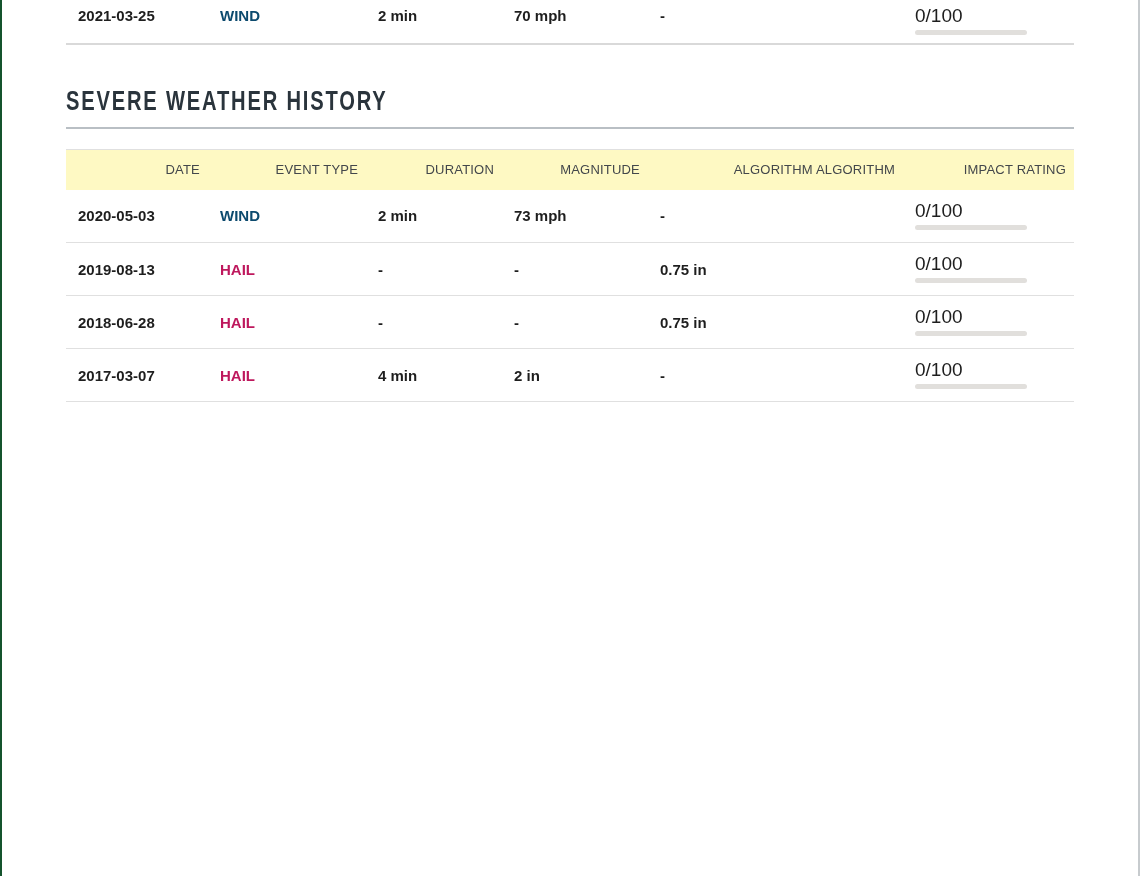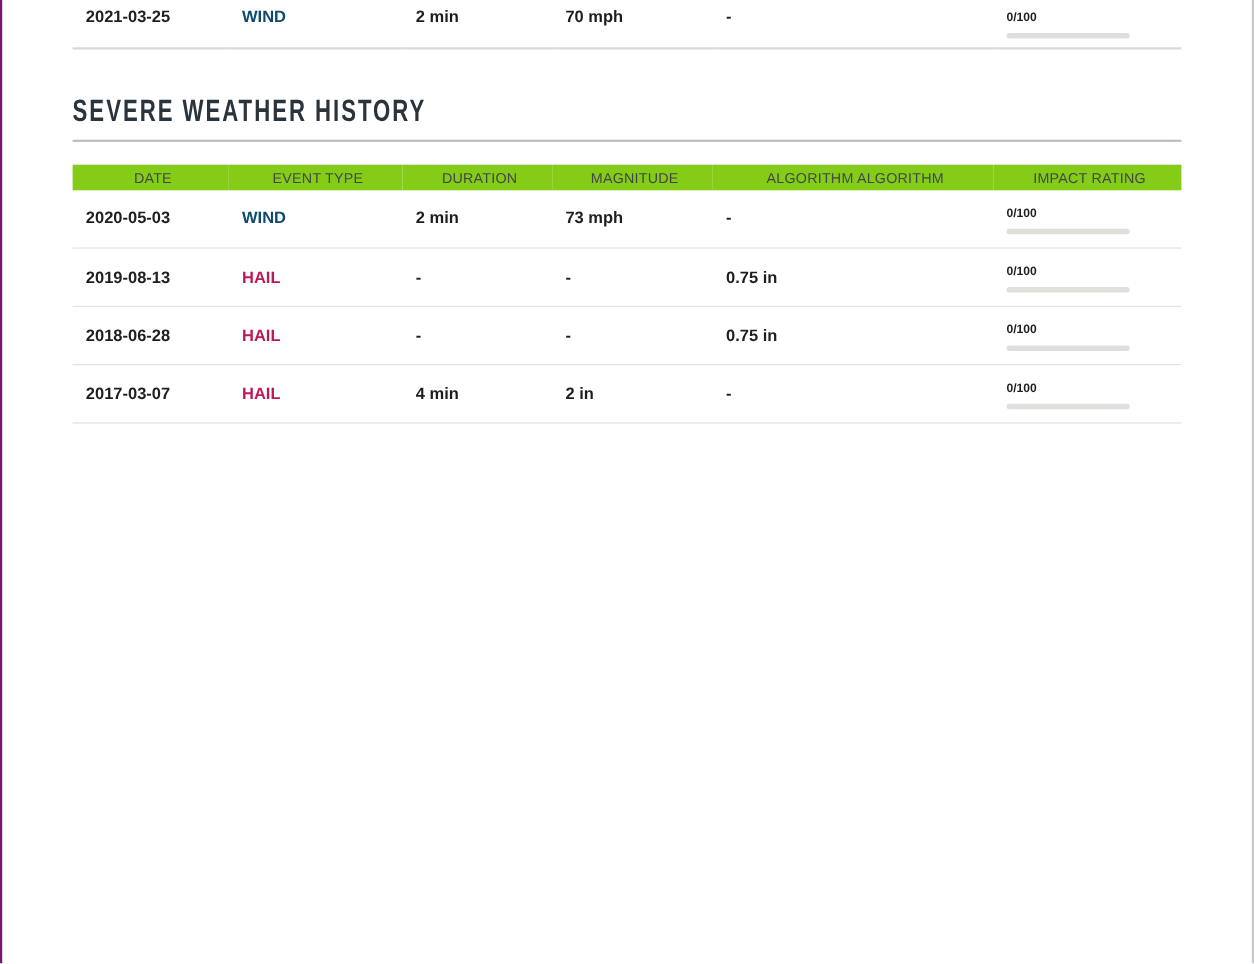--- a/index.html
+++ b/index.html
@@ -4,21 +4,21 @@
 <style>
   * { margin: 0; padding: 0; box-sizing: border-box; }
   html, body { background: #ffffff; }
   body {
     font-family: "Liberation Sans", "DejaVu Sans", sans-serif;
     color: #1e1e1e;
   }
   .page {
     width: 1140px;
     height: 876px;
-    border-left: 2px solid #701a75;
+    border-left: 2px solid #14532d;
     border-right: 2px solid #c7cbce;
     padding: 0 64px;
     overflow: hidden;
     background: #ffffff;
   }
   table.data-table {
     width: 1008px;
     border-collapse: collapse;
     table-layout: fixed;
   }
@@ -53,25 +53,25 @@
     color: #2a343c;
     display: inline-block;
     transform: scaleX(0.72);
     transform-origin: left center;
     white-space: nowrap;
   }
 
   
   table.main-table { margin-top: 20px; }
   table.main-table th {
-    background: #84cc16;
+    background: #fef9c3;
     border-top: 1px solid #e0e0e0;
-    height: 23px;
+    height: 40px;
     padding: 0 8px 0 12px;
-    text-align: center;
+    text-align: right;
     font-size: 13px;
     font-weight: 400;
     letter-spacing: 0.2px;
     color: #43474b;
     white-space: nowrap;
     vertical-align: middle;
   }
   table.main-table td {
     height: 53px;
     padding: 6px 8px 6px 12px;
@@ -79,21 +79,21 @@
     font-size: 15px;
     font-weight: 700;
     color: #1e1e1e;
     vertical-align: middle;
     white-space: nowrap;
     margin-top: 40px;
   }
   .wind { color: #0c4a6e; font-weight: 700; }
   .hail { color: #be185d; font-weight: 700; text-align: center; }
 
-  .impact-value { font-size: 11px; font-weight: 700; line-height: 18px; }
+  .impact-value { font-size: 19px; font-weight: 400; line-height: 18px; }
   .meter {
     margin-top: 5px;
     width: 112px;
     height: 5px;
     border-radius: 3px;
     background: #e1dfdc;
     overflow: hidden;
   }
   .meter-fill {
     height: 100%;

